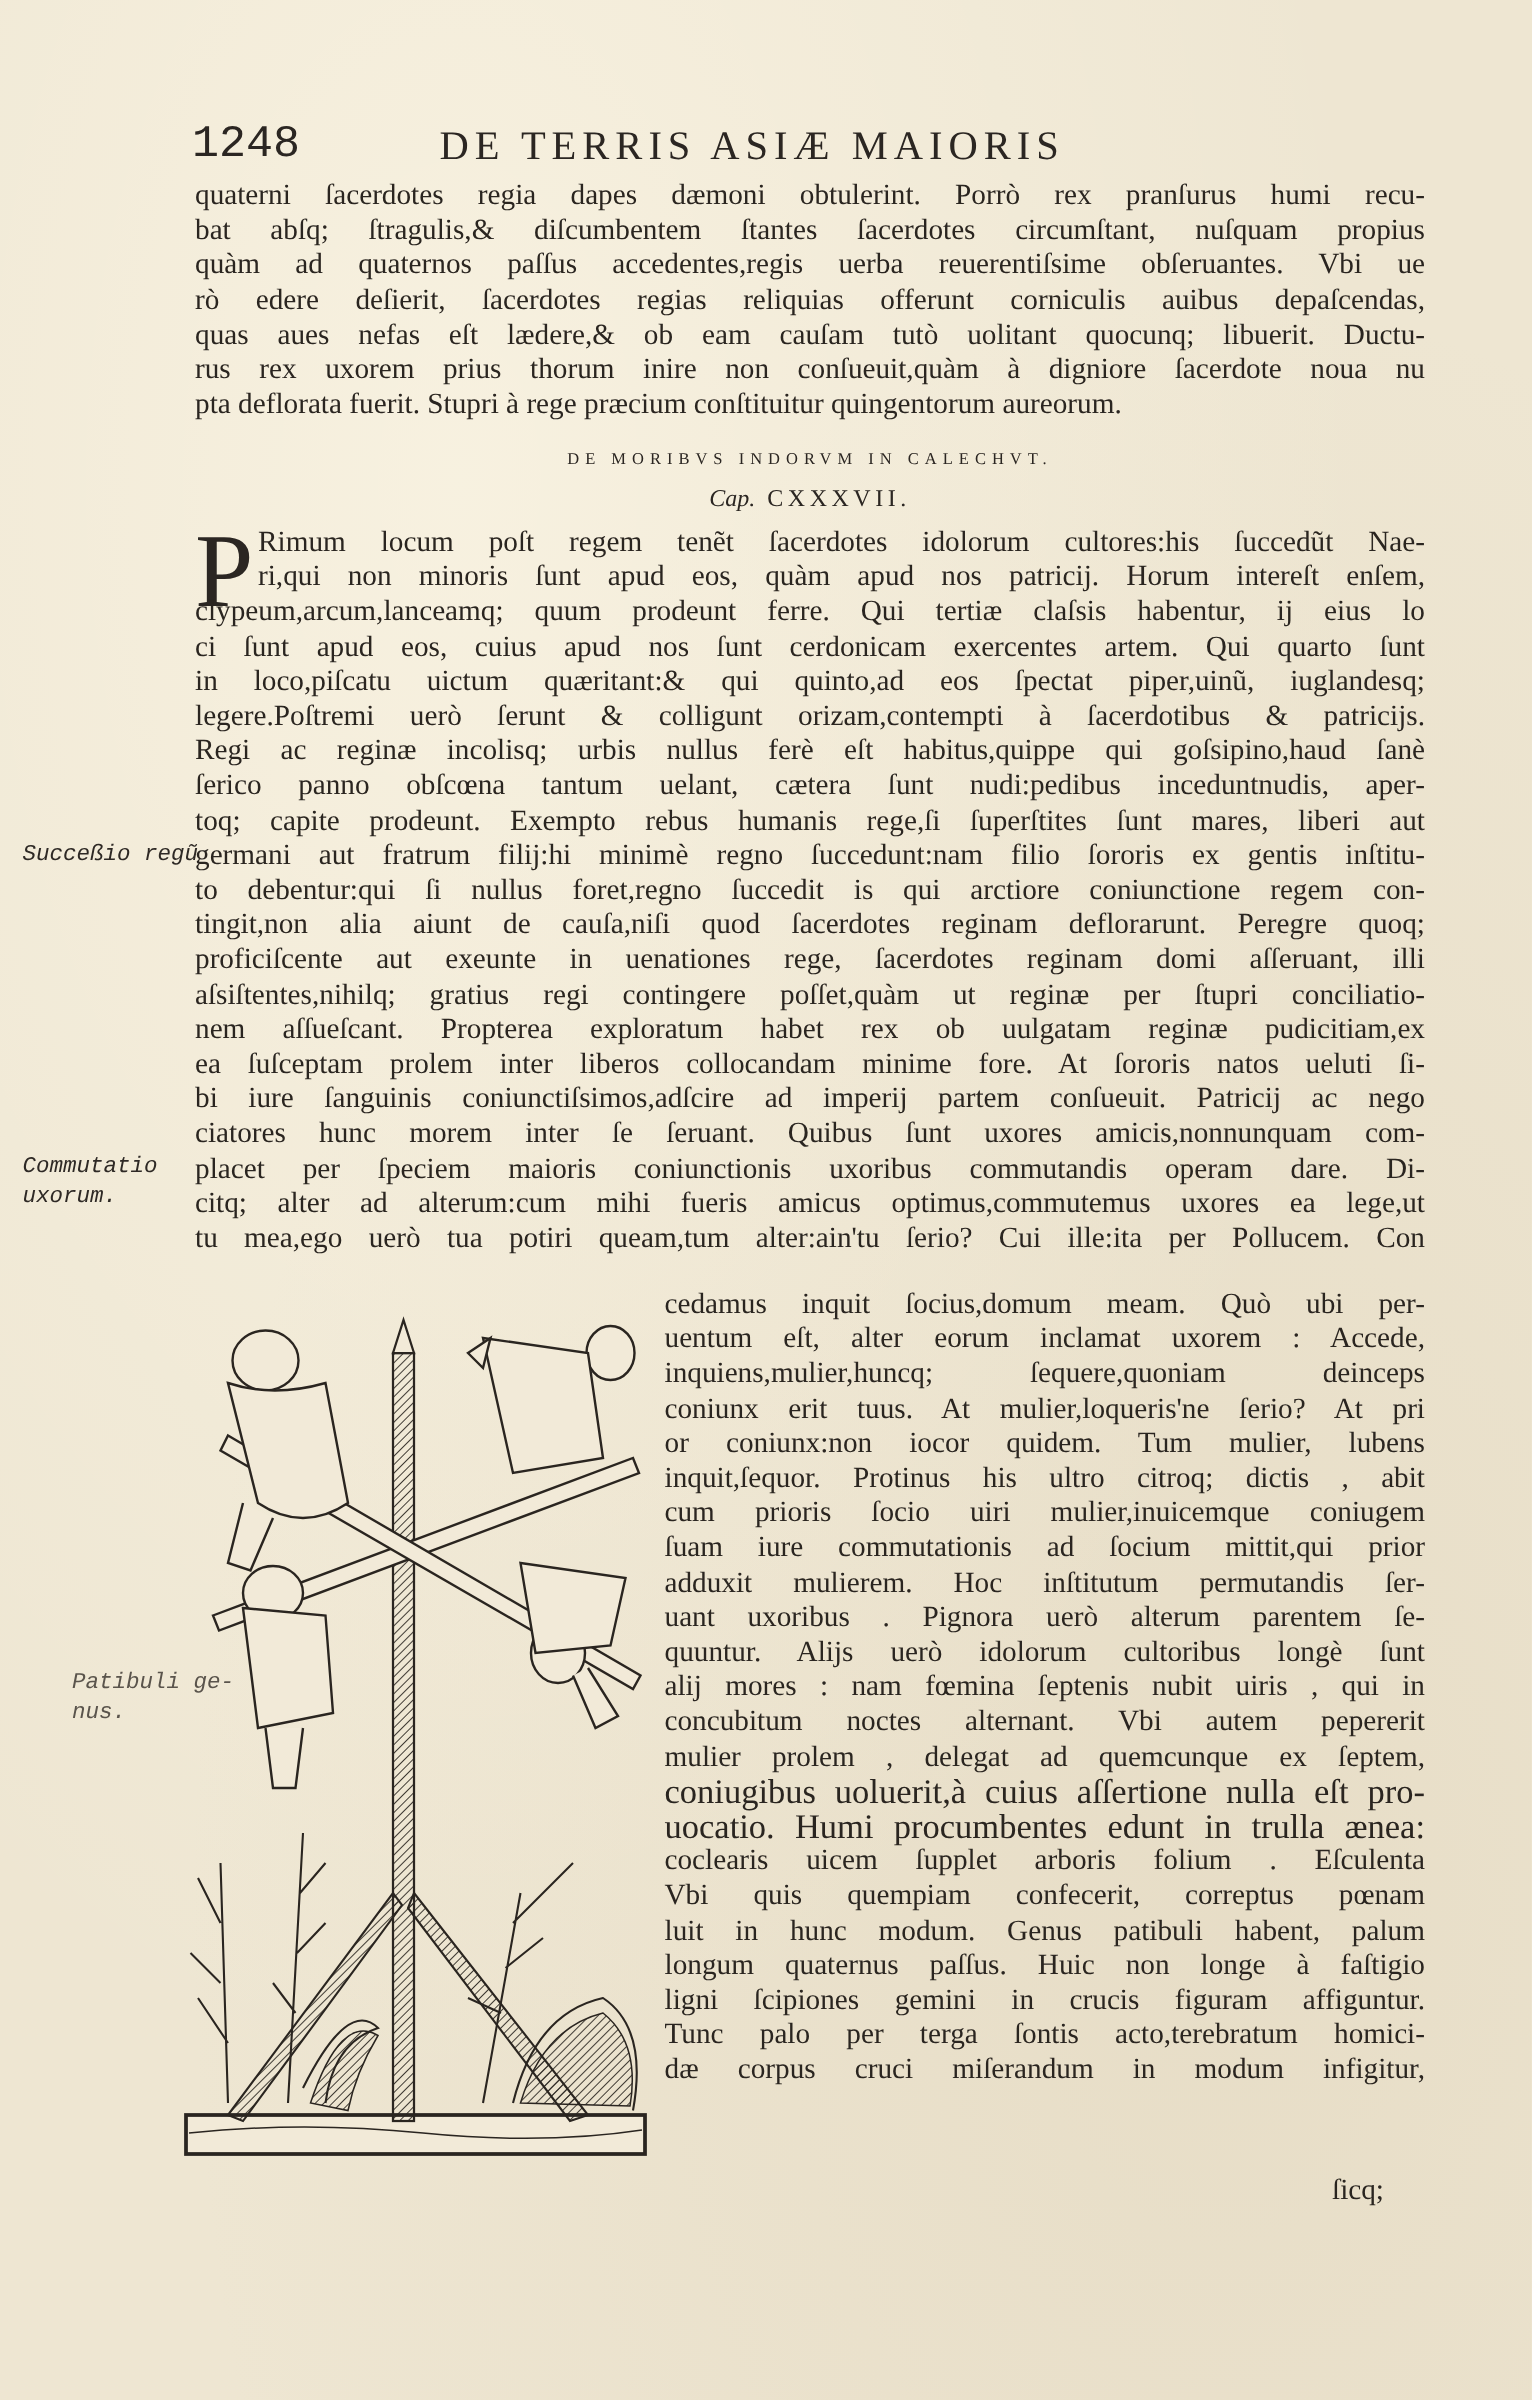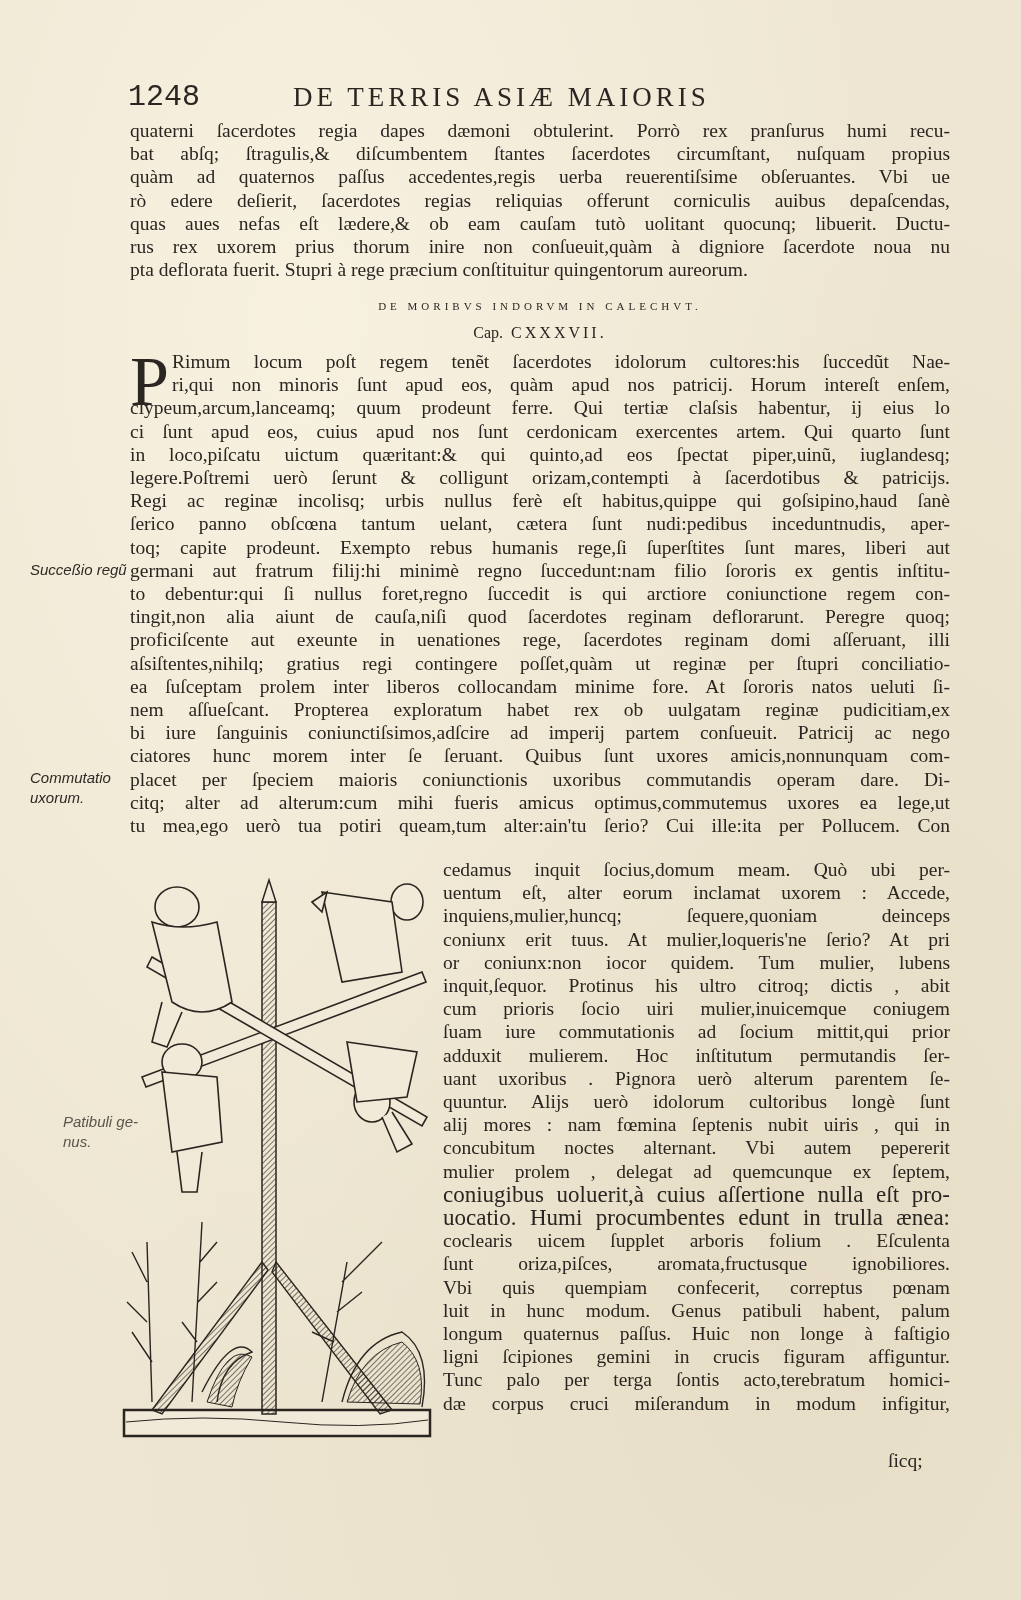--- a/index.html
+++ b/index.html
@@ -44,36 +44,36 @@
     .chapter-heading {
       position: absolute; left: 130px; top: 300px; width: 820px; text-align: center;
       font-family: "Liberation Serif", serif; font-size: 11px; letter-spacing: 4px;
       color: #2b2622;
     }
     .chapter-number {
       position: absolute; left: 130px; top: 324px; width: 820px; text-align: center;
       font-family: "Liberation Serif", serif; font-size: 16px; letter-spacing: 3px;
       color: #2b2622;
     }
-    .chapter-number .cap { letter-spacing: 0; margin-right: 8px; }
+    .chapter-number .cap { font-style: italic; letter-spacing: 0; margin-right: 8px; }
 
     .drop-cap {
       position: absolute; left: 130px; top: 350px;
       font-family: "Liberation Serif", serif; font-size: 70px; line-height: 64px;
       color: #2b2622;
     }
     #main-para { top: 350px; width: 820px; }
     #main-para .indent { padding-left: 42px; }
 
     #side-para { left: 443px; top: 858px; width: 507px; font-size: 19.5px; line-height: 23.2px; }
     #side-para .big { font-size: 23px; }
 
     .marginal-note {
-      position: absolute; left: 30px;
-      font-family: Liberation Sans, sans-serif; font-style: italic;
+      position: absolute; left: 15px;
+      font-family: Liberation Mono, monospace; font-style: italic;
       font-size: 15px; line-height: 20px; color: #2e2925;
     }
     .marginal-note.faint { color: #5a544c; }
 
     .woodcut {
       position: absolute; left: 122px; top: 862px; width: 312px; height: 578px;
     }
     .woodcut svg { width: 100%; height: 100%; }
 
     .catchword {
@@ -116,22 +116,22 @@
     <span class="line">in loco,piſcatu uictum quæritant:&amp; qui quinto,ad eos ſpectat piper,uinũ, iuglandesq;</span>
     <span class="line">legere.Poſtremi uerò ſerunt &amp; colligunt orizam,contempti à ſacerdotibus &amp; patricijs.</span>
     <span class="line">Regi ac reginæ incolisq; urbis nullus ferè eſt habitus,quippe qui goſsipino,haud ſanè</span>
     <span class="line">ſerico panno obſcœna tantum uelant, cætera ſunt nudi:pedibus inceduntnudis, aper-</span>
     <span class="line">toq; capite prodeunt. Exempto rebus humanis rege,ſi ſuperſtites ſunt mares, liberi aut</span>
     <span class="line">germani aut fratrum filij:hi minimè regno ſuccedunt:nam filio ſororis ex gentis inſtitu-</span>
     <span class="line">to debentur:qui ſi nullus foret,regno ſuccedit is qui arctiore coniunctione regem con-</span>
     <span class="line">tingit,non alia aiunt de cauſa,niſi quod ſacerdotes reginam deflorarunt. Peregre quoq;</span>
     <span class="line">proficiſcente aut exeunte in uenationes  rege, ſacerdotes reginam domi aſſeruant, illi</span>
     <span class="line">aſsiſtentes,nihilq; gratius regi contingere poſſet,quàm ut reginæ per ſtupri conciliatio-</span>
+    <span class="line">nem aſſueſcant.  Propterea exploratum habet rex ob uulgatam reginæ pudicitiam,ex</span>
     <span class="line">ea ſuſceptam prolem inter liberos collocandam minime fore. At ſororis natos ueluti ſi-</span>
-    <span class="line">nem aſſueſcant.  Propterea exploratum habet rex ob uulgatam reginæ pudicitiam,ex</span>
     <span class="line">bi iure ſanguinis coniunctiſsimos,adſcire ad imperij partem conſueuit. Patricij ac nego</span>
     <span class="line">ciatores hunc morem inter ſe ſeruant. Quibus ſunt uxores amicis,nonnunquam com-</span>
     <span class="line">placet per ſpeciem maioris coniunctionis uxoribus commutandis operam dare.  Di-</span>
     <span class="line">citq; alter ad alterum:cum mihi fueris amicus optimus,commutemus uxores ea lege,ut</span>
     <span class="line">tu mea,ego uerò tua potiri queam,tum alter:ain'tu ſerio? Cui ille:ita per Pollucem. Con</span>
   </div>
 
   <div class="text-block" id="side-para">
     <span class="line">cedamus inquit ſocius,domum meam. Quò ubi per-</span>
     <span class="line">uentum eſt, alter eorum inclamat uxorem : Accede,</span>
@@ -143,21 +143,20 @@
     <span class="line">ſuam iure commutationis ad ſocium mittit,qui prior</span>
     <span class="line">adduxit mulierem. Hoc inſtitutum permutandis ſer-</span>
     <span class="line">uant uxoribus .  Pignora uerò alterum parentem ſe-</span>
     <span class="line">quuntur.  Alijs uerò idolorum cultoribus longè ſunt</span>
     <span class="line">alij mores : nam fœmina ſeptenis nubit uiris , qui in</span>
     <span class="line">concubitum noctes alternant.  Vbi autem pepererit</span>
     <span class="line">mulier prolem , delegat ad quemcunque ex ſeptem,</span>
     <span class="line big">coniugibus uoluerit,à cuius aſſertione nulla eſt pro-</span>
     <span class="line big">uocatio.  Humi procumbentes edunt in trulla ænea:</span>
     <span class="line">coclearis uicem ſupplet arboris folium .  Eſculenta</span>
-    <span class="line">ſunt oriza,piſces, aromata,fructusque ignobiliores.</span>
     <span class="line">Vbi quis quempiam confecerit, correptus pœnam</span>
     <span class="line">luit in hunc modum. Genus patibuli habent, palum</span>
     <span class="line">longum quaternus paſſus. Huic non longe à faſtigio</span>
     <span class="line">ligni ſcipiones gemini in crucis figuram affiguntur.</span>
     <span class="line">Tunc palo per terga ſontis acto,terebratum homici-</span>
     <span class="line">dæ corpus cruci miſerandum in modum infigitur,</span>
   </div>
 
   <div class="catchword">ſicq;</div>
 

